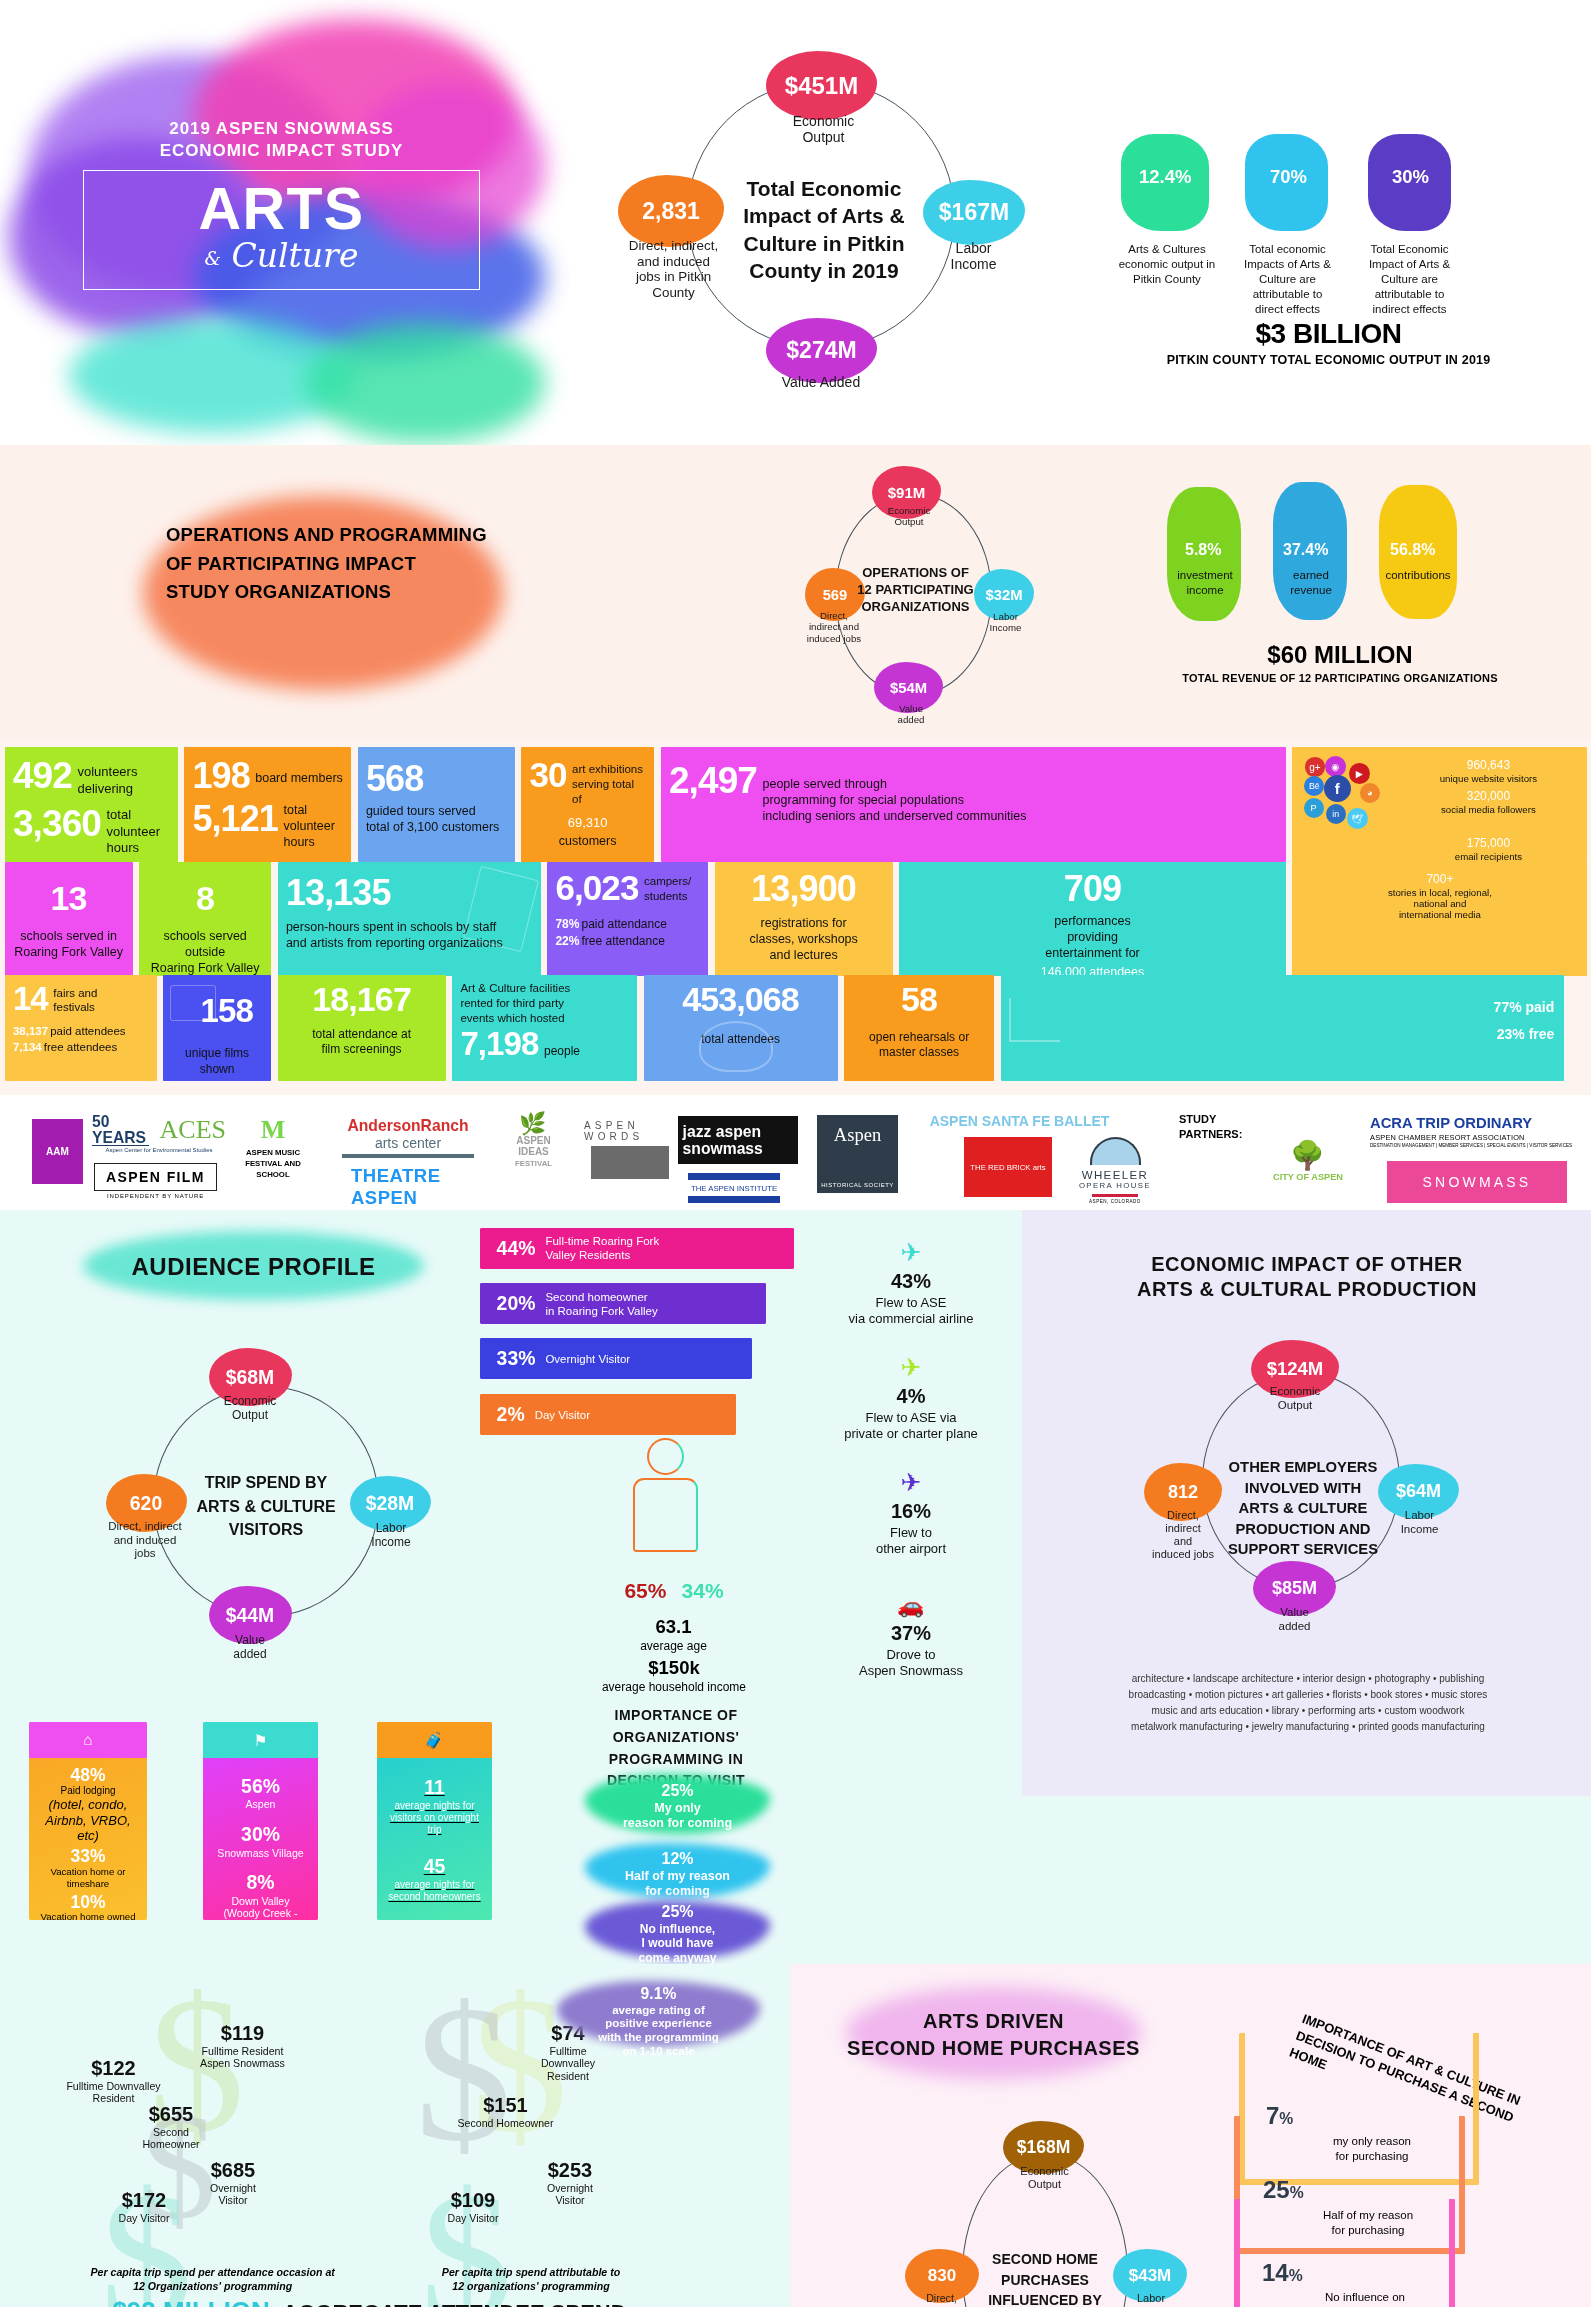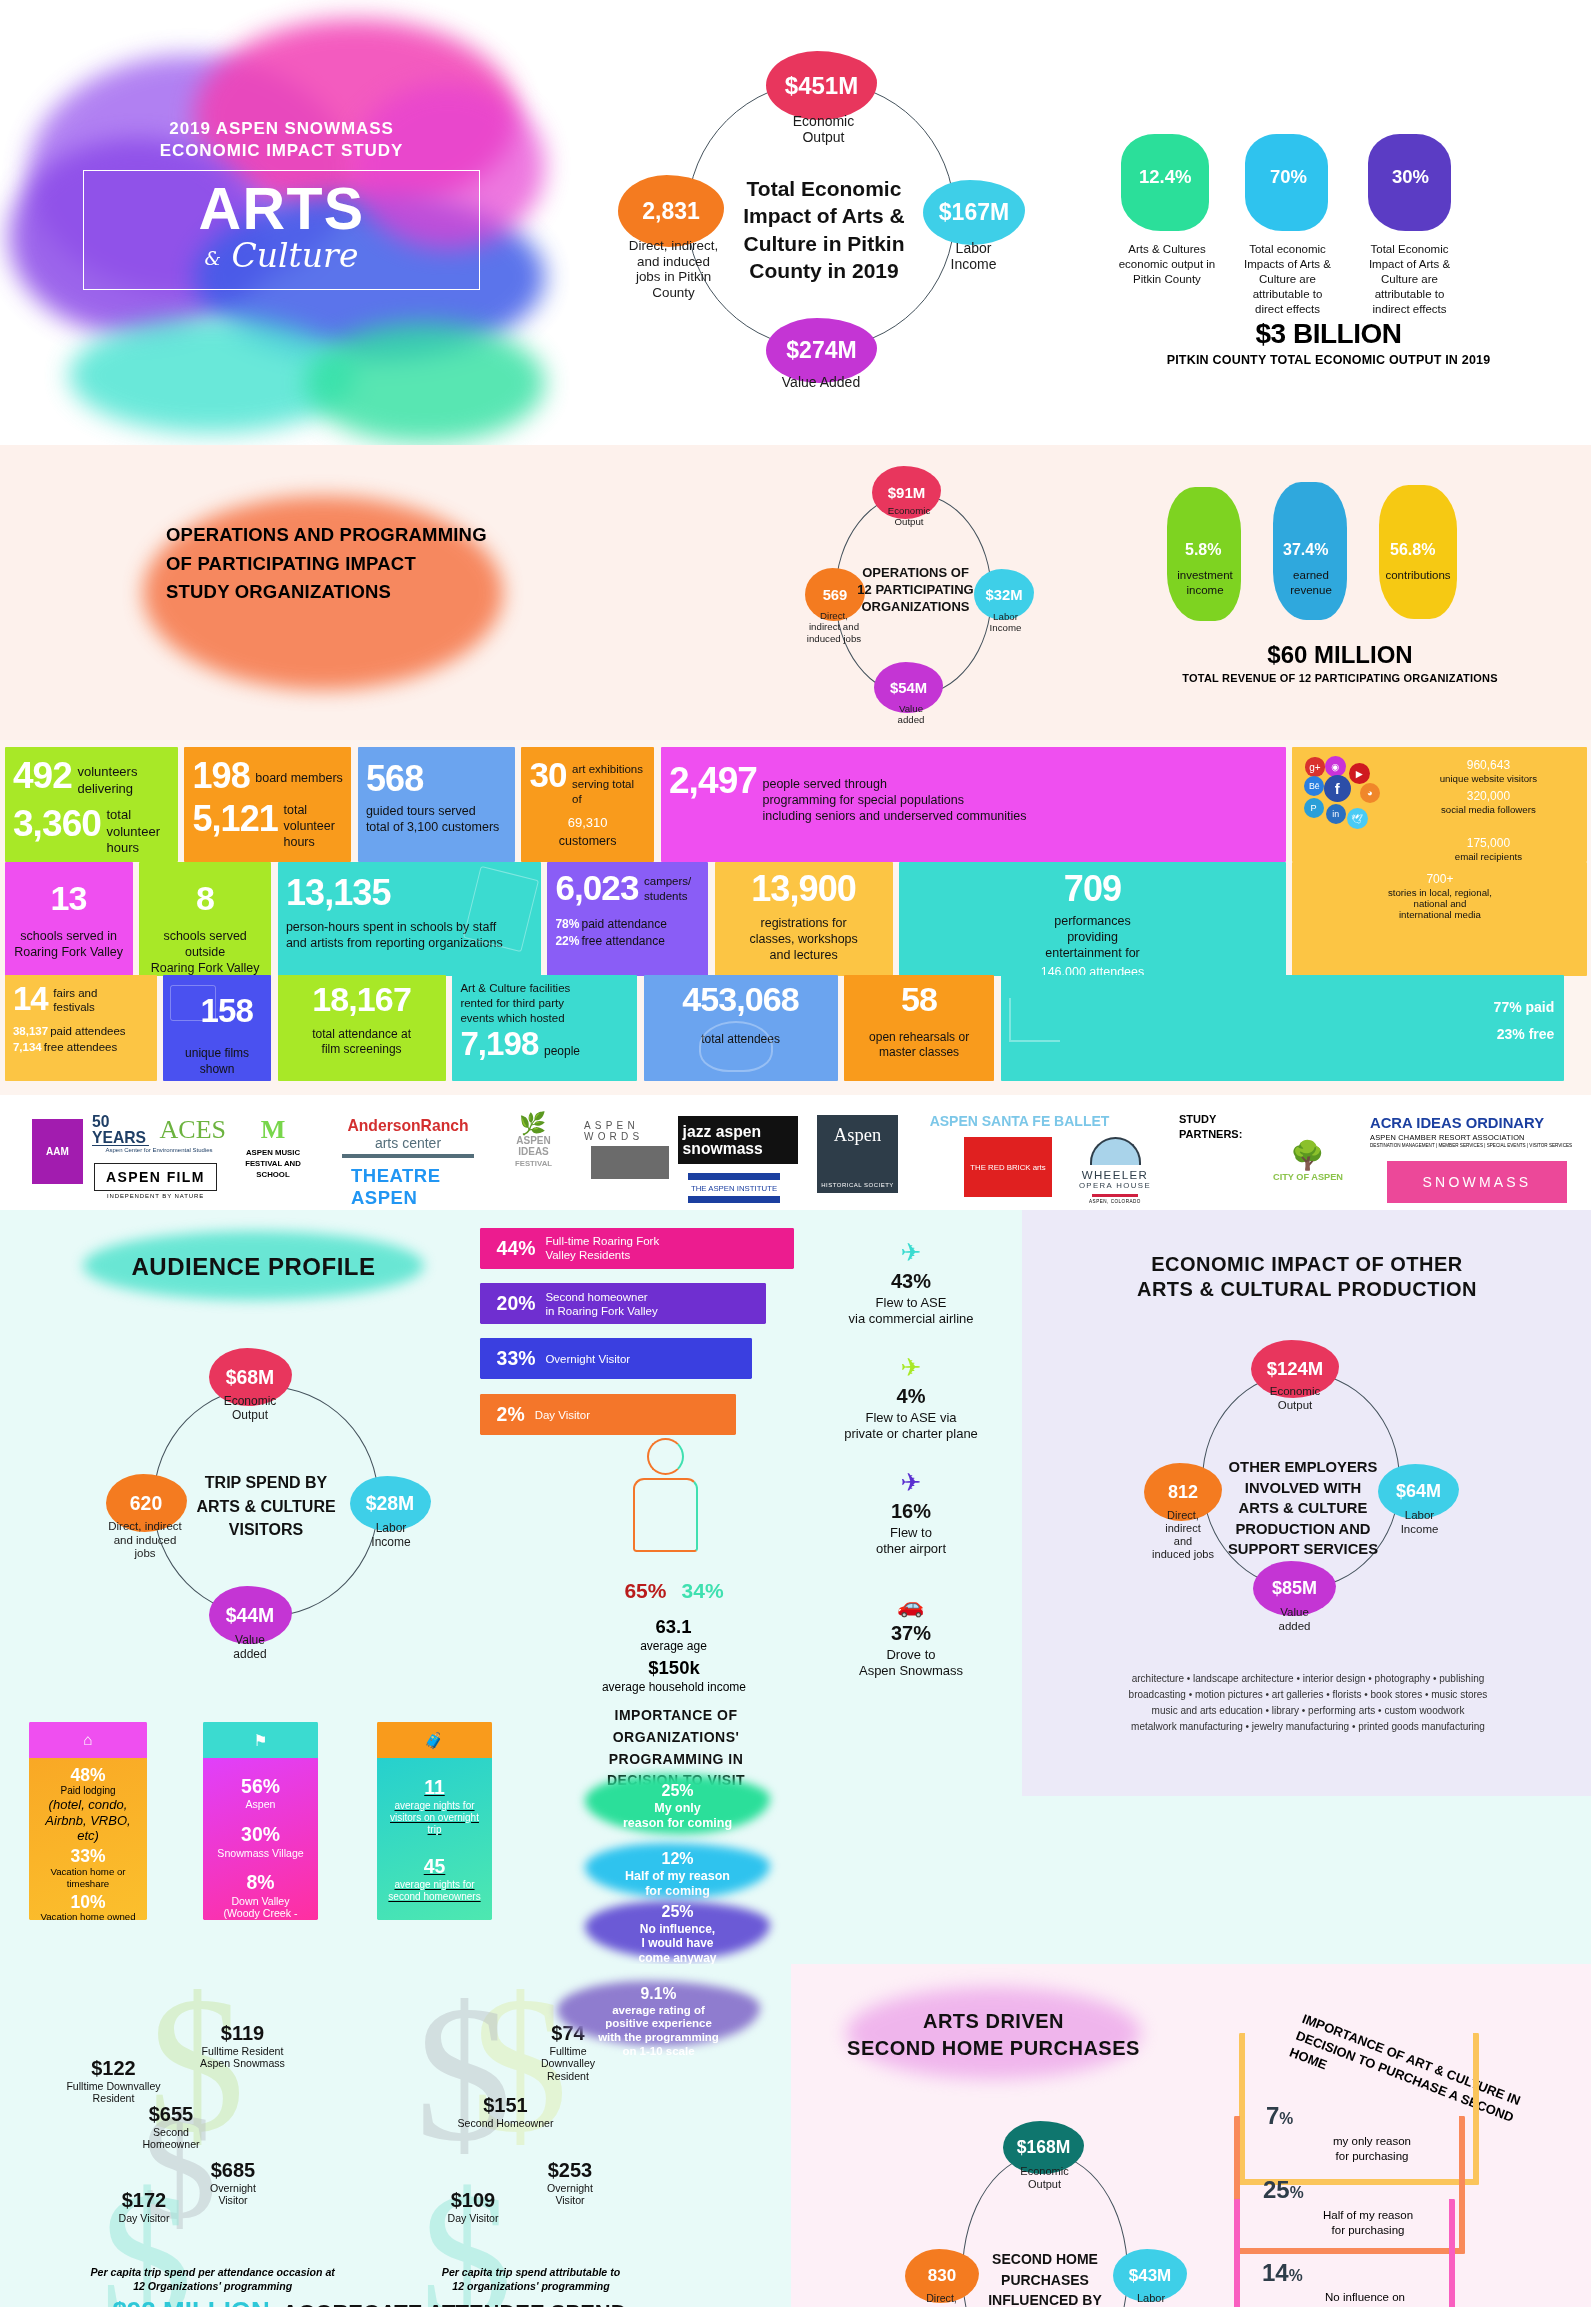--- a/index.html
+++ b/index.html
@@ -455,21 +455,21 @@
   </div>
   <div class="logo" style="left:1179px; top:16.6px; width:83px; font-size:11px; font-weight:bold; line-height:1.4; white-space:pre-line; align-items:flex-start;">
     <span>STUDY
 PARTNERS:</span>
   </div>
   <div class="logo" style="left:1264px; top:44px; width:88px;">
     <div style="font-size:28px; color:#8bc34a;">🌳</div>
     <div style="font-size:9.2px; font-weight:bold; color:#8bc34a;">CITY OF ASPEN</div>
   </div>
   <div class="logo" style="left:1370px; top:19.4px; width:203px; align-items:flex-start;">
-    <div style="font-size:14.8px; font-weight:bold; color:#1b3fa0;">ACRA IDEAS ORDINARY</div>
+    <div style="font-size:14.8px; font-weight:bold; color:#1b3fa0;">ACRA TRIP ORDINARY</div>
     <div style="font-size:7.4px; letter-spacing:0.2px; margin-top:1.8px;">ASPEN CHAMBER RESORT ASSOCIATION</div>
     <div style="font-size:4.6px; margin-top:1.4px;">DESTINATION MANAGEMENT | MEMBER SERVICES | SPECIAL EVENTS | VISITOR SERVICES</div>
   </div>
   <div class="logo" style="left:1387px; top:66px; width:180px; height:42px; background:#ec4899; color:#fff; font-size:14px; letter-spacing:3.2px;">
     <span>SNOWMASS</span>
   </div>
 </div>
 
 <div class="band" id="band-aud">
 
@@ -666,21 +666,21 @@
 
 <div class="band" id="band-bottom">
 
   <div class="panel-home">
     <div class="splash" style="left:55px; top:23px; width:295px; height:92px; background:#e06fe0; opacity:.45; filter:blur(9.2px);"></div>
     <div class="sec-title" style="position:absolute; left:55px; top:44px; width:295px; font-size:20px; white-space:pre-line; line-height:1.35;">ARTS DRIVEN
 SECOND HOME PURCHASES</div>
 
     <div class="circ" style="position:absolute; left:60px; top:138px; width:369px; height:351px;">
       <div class="ring" style="left:111px; top:51px; width:166px; height:240px;"></div>
-      <div class="blob" style="left:152px; top:18.5px; width:81px; height:53px; background:#0f766e; font-size:17.5px;">$168M</div>
+      <div class="blob" style="left:152px; top:18.5px; width:81px; height:53px; background:#a16207; font-size:17.5px;">$168M</div>
       <div class="blob-lbl" style="left:159px; top:63px; width:69px; font-size:11px;">Economic<br>Output</div>
 
       <div class="blob" style="left:262px; top:147px; width:74px; height:53px; background:#3ecfe8; font-size:17px;">$43M</div>
       <div class="blob-lbl" style="left:270px; top:190px; width:60px; font-size:11px;">Labor<br>Income</div>
 
       <div class="blob" style="left:54px; top:147px; width:74px; height:54px; background:#f47b20; font-size:17px;">830</div>
       <div class="blob-lbl" style="left:50px; top:190px; width:81px; font-size:10.6px;">Direct,<br>indirect<br>and<br>induced<br>jobs</div>
 
       <div class="circ-center" style="left:118px; top:147px; width:152px; font-size:14px; white-space:pre-line; line-height:1.45;">SECOND HOME
 PURCHASES

